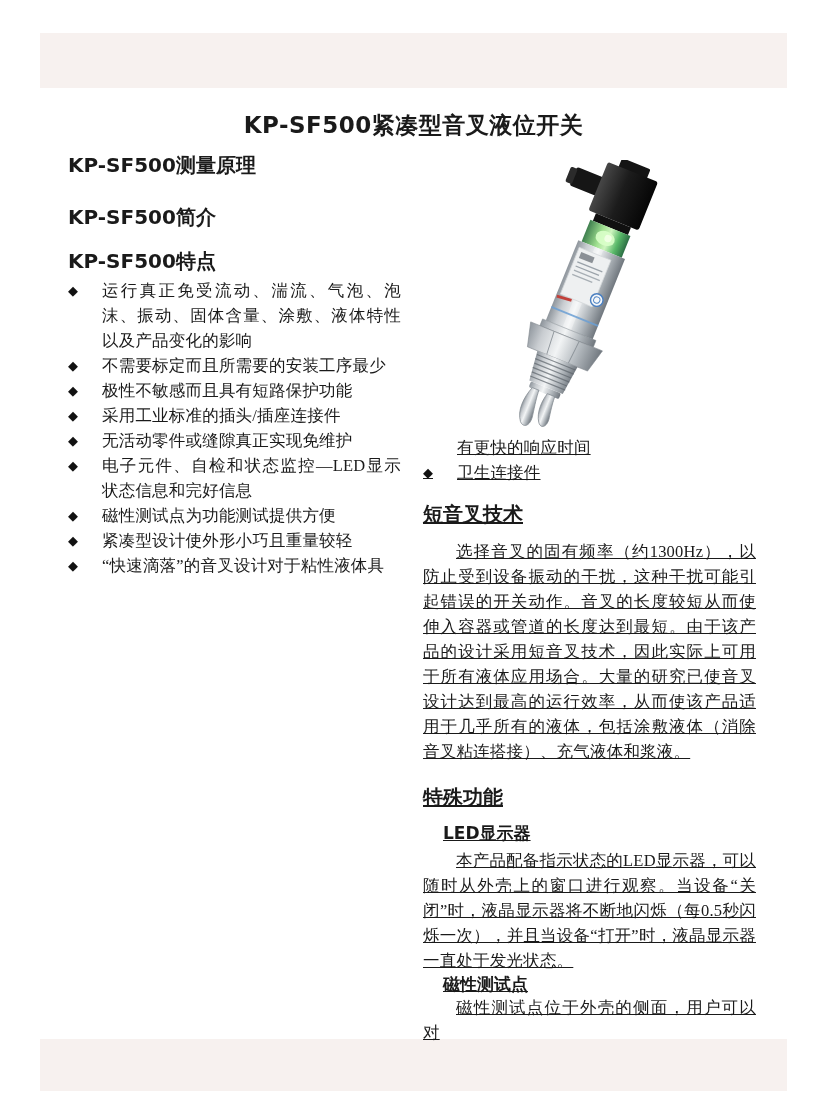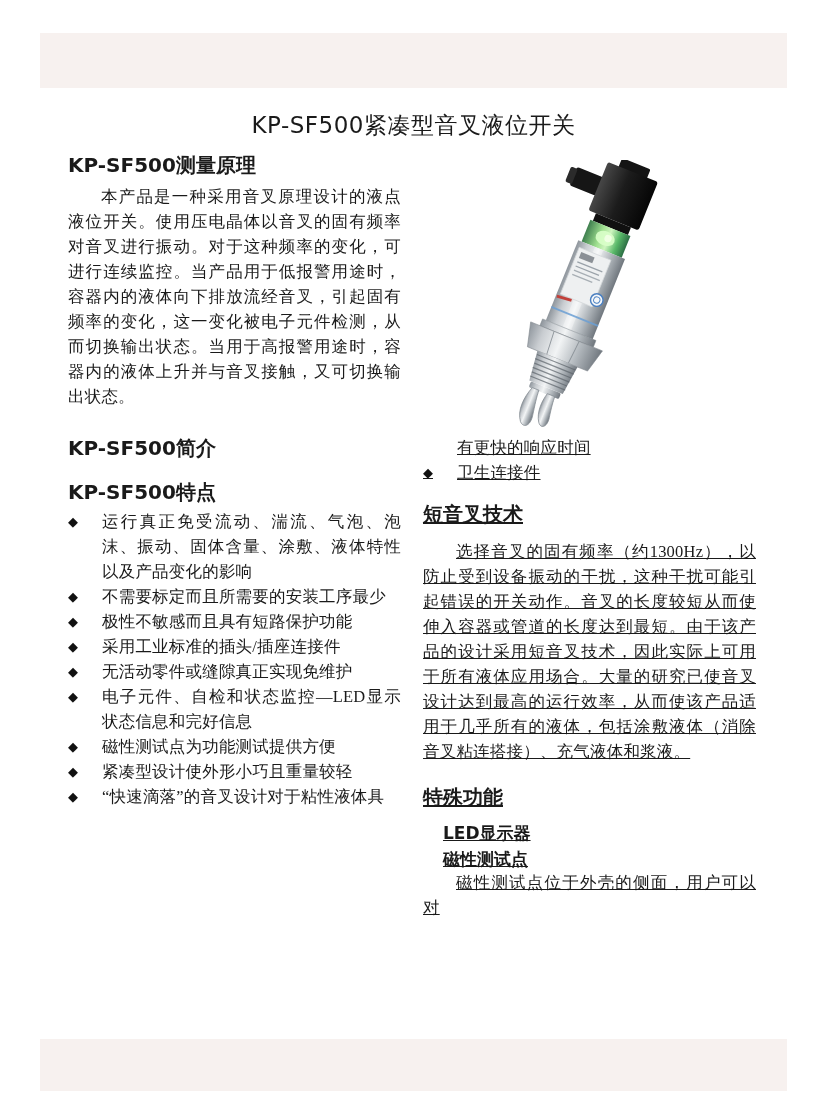--- a/index.html
+++ b/index.html
@@ -8,21 +8,21 @@
     position:relative; width:827px; height:1119px; margin:0 auto;
     background:#ffffff; overflow:hidden; color:#1a1a1a;
     font-family:"Liberation Serif","DejaVu Serif",serif;
   }
   .banner { position:absolute; left:40px; width:747px; background:#f7f1ef; }
   .banner.top { top:33px; height:55px; }
   .banner.bottom { top:1039px; height:52px; }
   .doc-title {
     position:absolute; top:110px; left:0; width:100%;
     text-align:center; font-family:"DejaVu Sans","Liberation Sans",sans-serif;
-    font-weight:normal; font-size:23px; letter-spacing:0.5px;
+    font-weight:bold; font-size:23px; letter-spacing:0.5px;
   }
   .col { position:absolute; width:333px; }
   .col-left  { left:68px;  top:152px; }
   .col-right { left:423px; top:160px;text-decoration:underline; }
   h2.sec {
     font-family:"DejaVu Sans","Liberation Sans",sans-serif;
     font-weight:bold; font-size:20px; line-height:26px;
   }
   h3.sub {
     font-family:"DejaVu Sans","Liberation Sans",sans-serif;
@@ -57,21 +57,20 @@
 
 <div class="page">
 
   <div class="banner top"></div>
   <div class="banner bottom"></div>
 
   <div class="doc-title">KP-SF500紧凑型音叉液位开关</div>
 
   <div class="col col-left">
     <h2 class="sec">KP-SF500测量原理</h2>
-    <p class="body">本产品是一种采用音叉原理设计的液点液位开关。使用压电晶体以音叉的固有频率对音叉进行振动。对于这种频率的变化，可进行连续监控。当产品用于低报警用途时，容器内的液体向下排放流经音叉，引起固有频率的变化，这一变化被电子元件检测，从而切换输出状态。当用于高报警用途时，容器内的液体上升并与音叉接触，又可切换输出状态。</p>
 
     <h2 class="sec mt-sec">KP-SF500简介</h2>
 
     <h2 class="sec mt-feat">KP-SF500特点</h2>
     <ul class="features">
       <li>
           <span class="b">◆</span>
           <span class="t">运行真正免受流动、湍流、气泡、泡沫、振动、固体含量、涂敷、液体特性以及产品变化的影响</span>
         </li>
       <li>
@@ -184,18 +183,19 @@
           <span class="t">卫生连接件</span>
         </li>
     </ul>
 
     <h2 class="sec short">短音叉技术</h2>
     <p class="body">选择音叉的固有频率（约1300Hz），以防止受到设备振动的干扰，这种干扰可能引起错误的开关动作。音叉的长度较短从而使伸入容器或管道的长度达到最短。由于该产品的设计采用短音叉技术，因此实际上可用于所有液体应用场合。大量的研究已使音叉设计达到最高的运行效率，从而使该产品适用于几乎所有的液体，包括涂敷液体（消除音叉粘连搭接）、充气液体和浆液。</p>
 
     <h2 class="sec special">特殊功能</h2>
 
     <h3 class="sub led">LED显示器</h3>
+    <p class="body led-body">本产品配备指示状态的LED显示器，可以随时从外壳上的窗口进行观察。当设备“关闭”时，液晶显示器将不断地闪烁（每0.5秒闪烁一次），并且当设备“打开”时，液晶显示器一直处于发光状态。</p>
 
     <h3 class="sub">磁性测试点</h3>
     <p class="body">磁性测试点位于外壳的侧面，用户可以对</p>
   </div>
 
 </div>
 
 </body></html>

